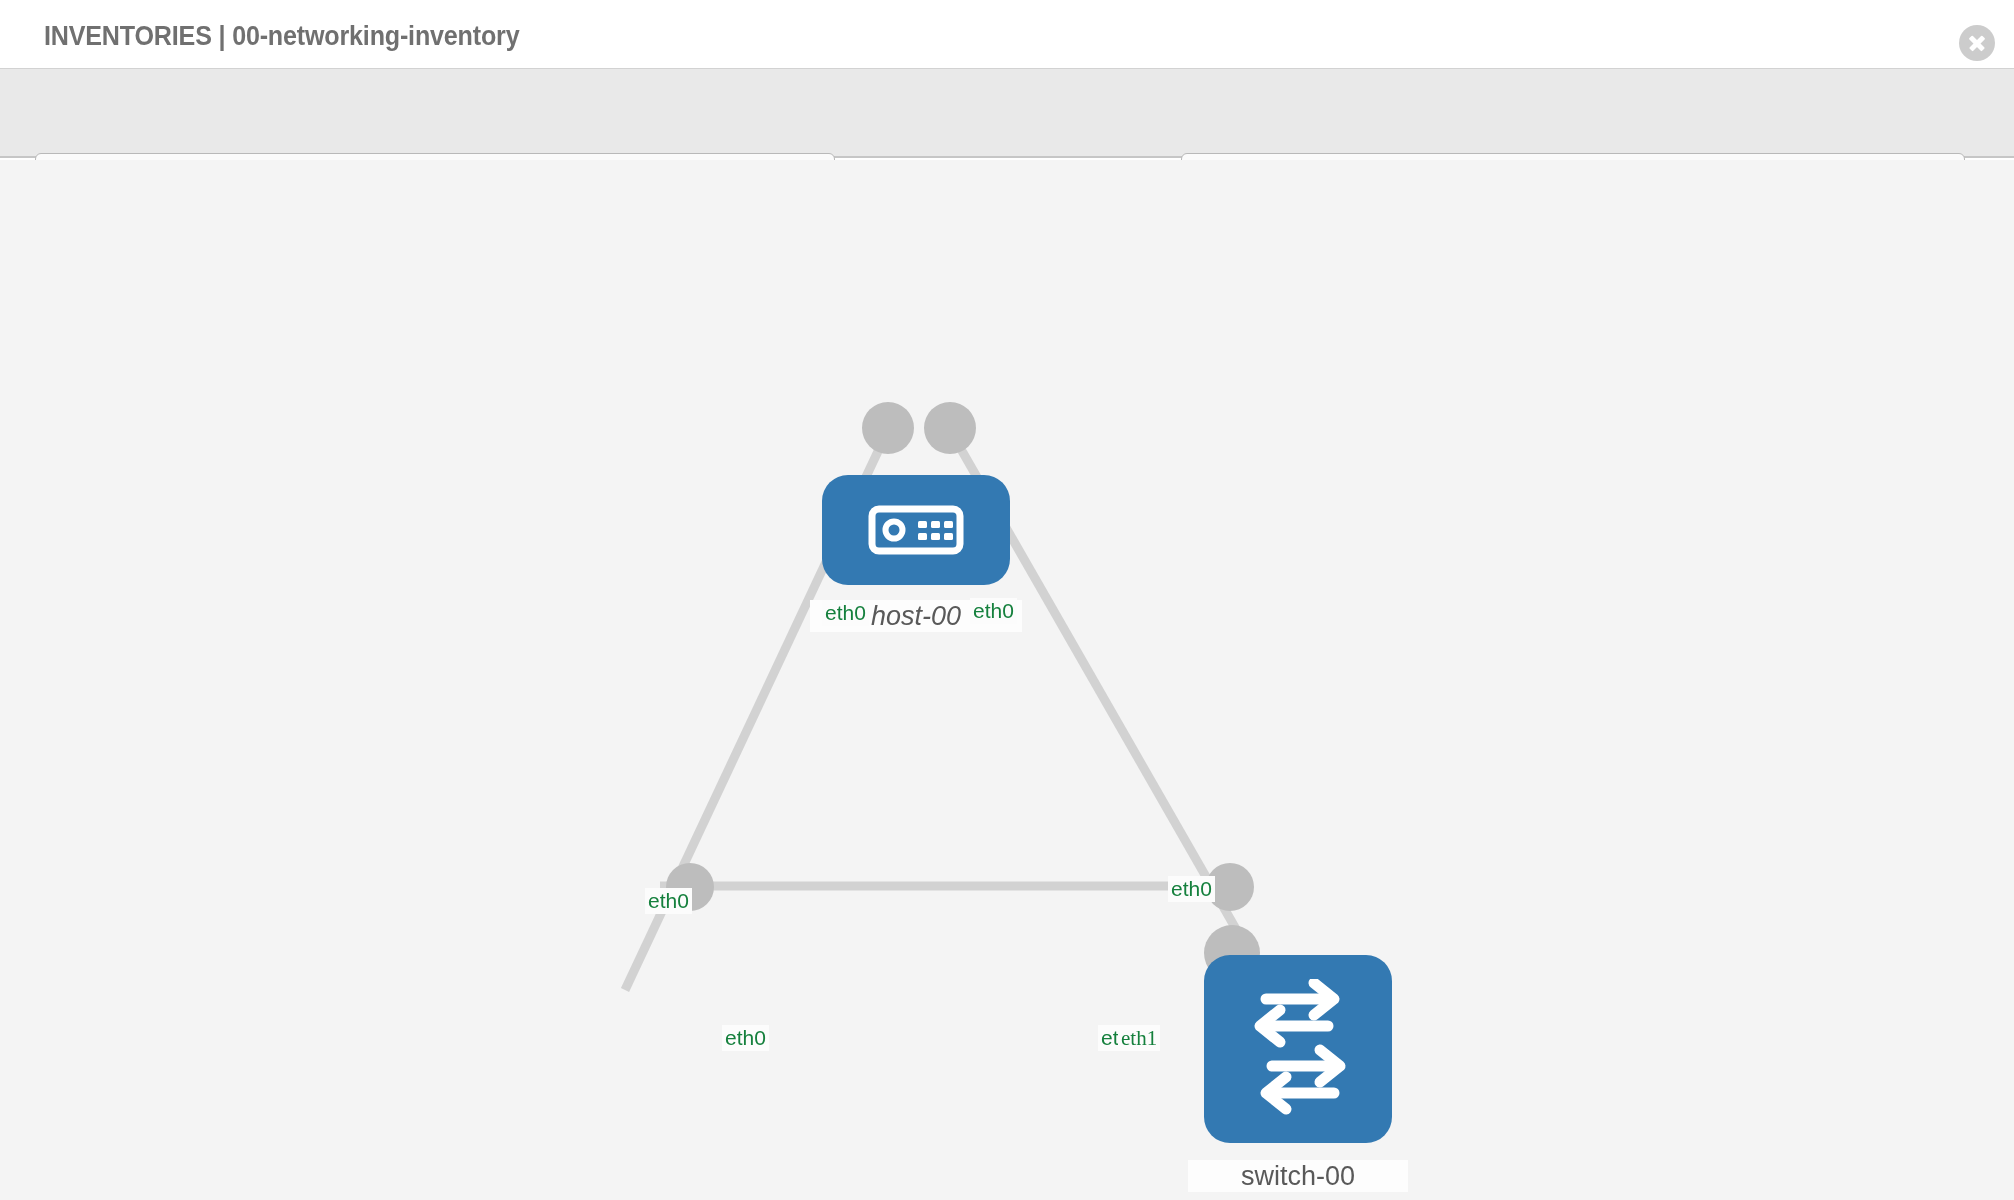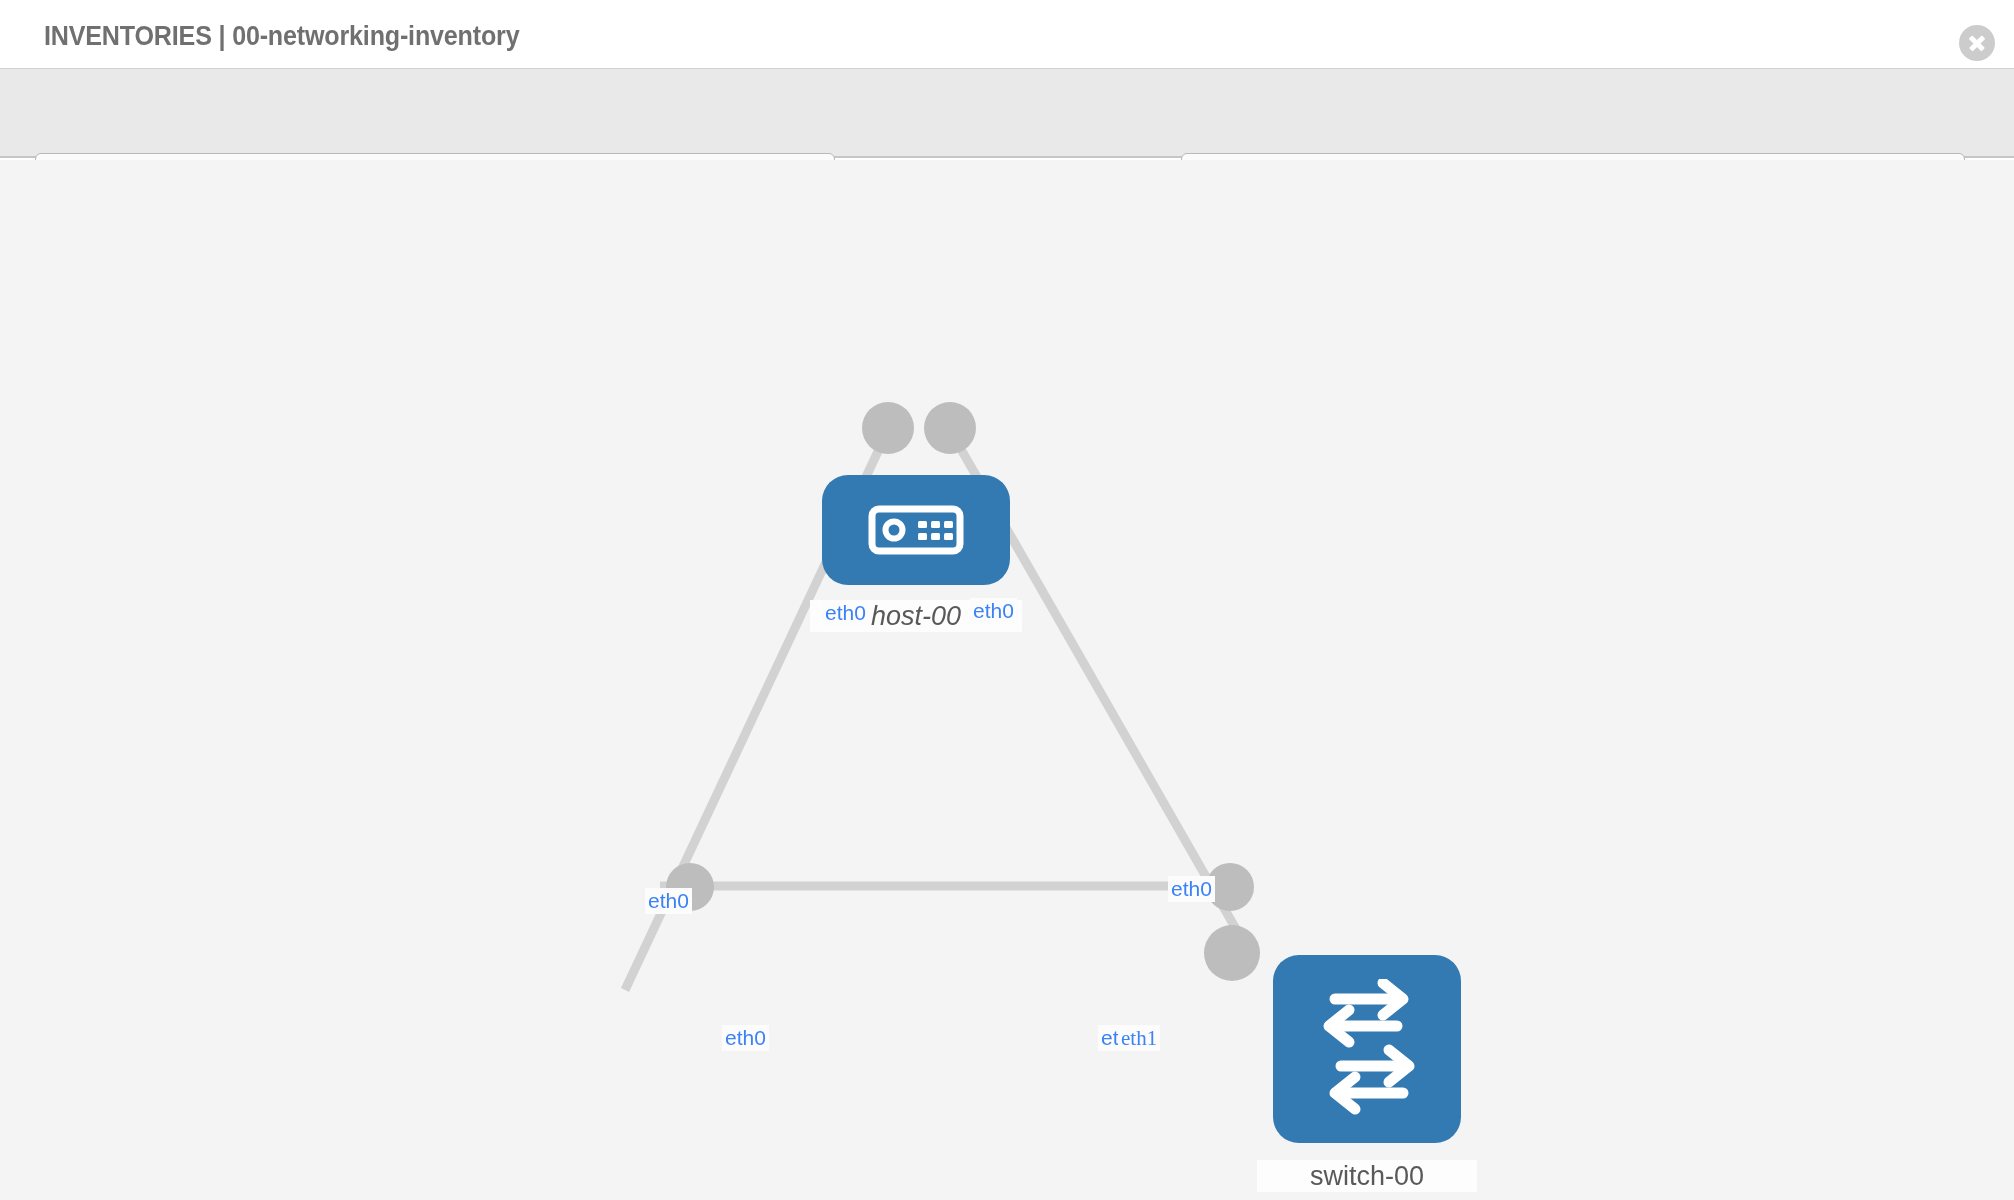--- a/index.html
+++ b/index.html
@@ -142,28 +142,28 @@
   #node-host { left: 822px; top: 315px; width: 188px; height: 110px; font-style: italic; }
   #node-host .node-shape { width: 188px; height: 110px; border-radius: 26px; }
   #node-host .node-label { left: -12px; top: 125px; width: 212px; }
 
   
   #node-router { left: 493px; top: 792px; width: 188px; height: 188px; }
   #node-router .node-shape { width: 188px; height: 188px; border-radius: 50%; }
   #node-router .node-label { left: -16px; top: 205px; width: 220px; }
 
   
-  #node-switch { left: 1273px; top: 795px; width: 188px; height: 188px; }
+  #node-switch { left: 1204px; top: 795px; width: 188px; height: 188px; }
   #node-switch .node-shape { width: 188px; height: 188px; border-radius: 26px; }
   #node-switch .node-label { left: -16px; top: 205px; width: 220px; }
 
   .iface-label {
     position: absolute;
     font-size: 21px;
-    color: #3b82f6;
+    color: #15803d;
     background: #fcfcfc;
     padding: 0 3px;
     white-space: nowrap;
     line-height: 26px;
   }
 </style>
 </head>
 <body>
 
 <div id="app">

